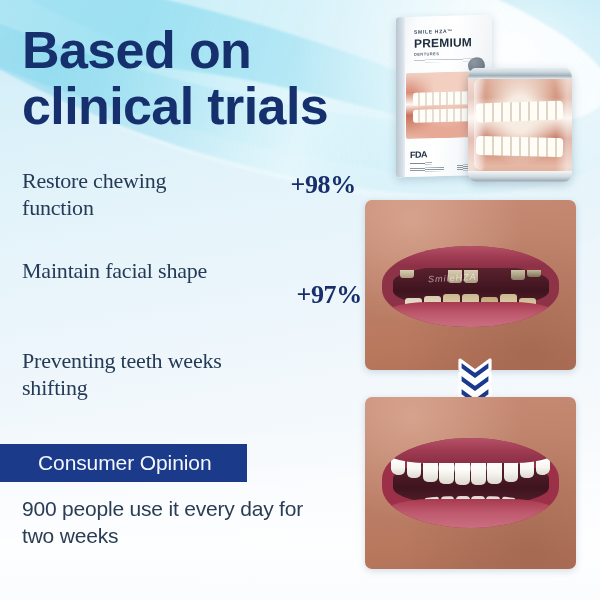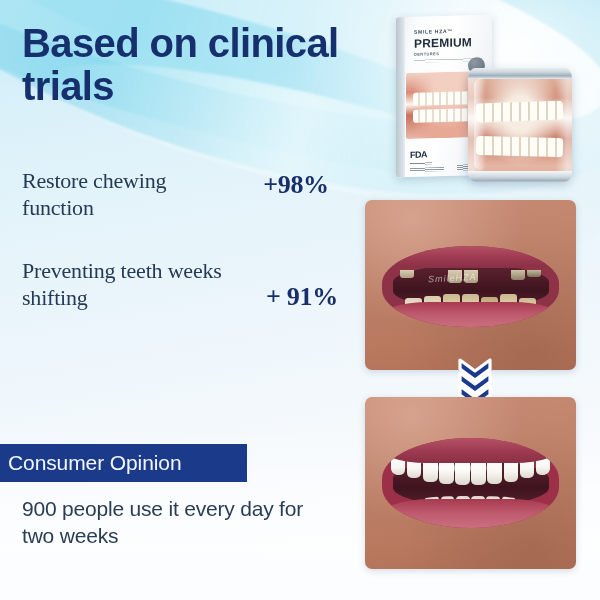--- a/index.html
+++ b/index.html
@@ -70,21 +70,21 @@
     position: absolute; left: 0; right: 0; bottom: 0; height: 180px;
     background: linear-gradient(180deg, rgba(255,255,255,0) 0%, rgba(255,255,255,0.75) 70%, rgba(250,252,254,0.95) 100%);
   }
 
   
   .headline {
     position: absolute;
     left: 22px;
     top: 22px;
     width: 350px;
-    font-size: 40px;
+    font-size: 52px;
     font-weight: bold;
     line-height: 1.08;
     color: #16306e;
     letter-spacing: -0.6px;
   }
 
   
   .benefits {
     position: absolute;
     left: 22px;
@@ -103,21 +103,21 @@
     width: 215px;
     font-size: 22px;
     line-height: 1.22;
     color: #243a56;
     letter-spacing: -0.2px;
   }
   .benefit-value {
     position: absolute;
     right: 0;
     width: 120px;
-    text-align: center;
+    text-align: right;
     font-size: 26px;
     font-weight: bold;
     color: #182f6b;
     letter-spacing: -0.3px;
   }
   .b0 .benefit-value { top: 2px;  right: -4px; }
   .b1 .benefit-value { top: 22px; right: -10px; }
   .b2 .benefit-value { top: 24px; right: -10px; }
 
   
@@ -125,21 +125,21 @@
     position: absolute;
     left: 0;
     top: 444px;
     width: 247px;
     height: 38px;
     background: #1c3a8a;
     display: flex;
     align-items: center;
   }
   .opinion-banner span {
-    margin-left: 8px;
+    margin-left: 38px;
     font-size: 21px;
     color: #f2f7ff;
     letter-spacing: -0.1px;
   }
   .opinion-text {
     position: absolute;
     left: 22px;
     top: 496px;
     width: 310px;
     font-size: 21px;
@@ -411,23 +411,26 @@
     <div class="vignette-bottom"></div>
   </div>
 
   <div class="headline">Based on clinical trials</div>
 
   <div class="benefits">
     <div class="benefit b0">
       <div class="benefit-text">Restore chewing function</div>
       <div class="benefit-value">+98%</div>
     </div>
+    <div class="benefit b1">
+      <div class="benefit-text">Maintain facial shape</div>
+      <div class="benefit-value">+97%</div>
+    </div>
     <div class="benefit b2">
       <div class="benefit-text">Preventing teeth weeks shifting</div>
-      <div class="benefit-value">+ 91%</div>
     </div>
   </div>
 
   <div class="opinion-banner">
     <span>Consumer Opinion</span>
   </div>
   <div class="opinion-text">900 people use it every day for two weeks</div>
 
   <div class="product">
     <div class="pack-box">

